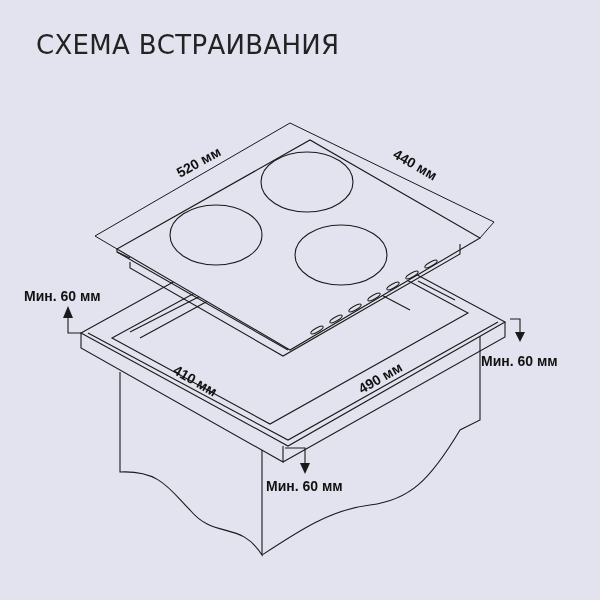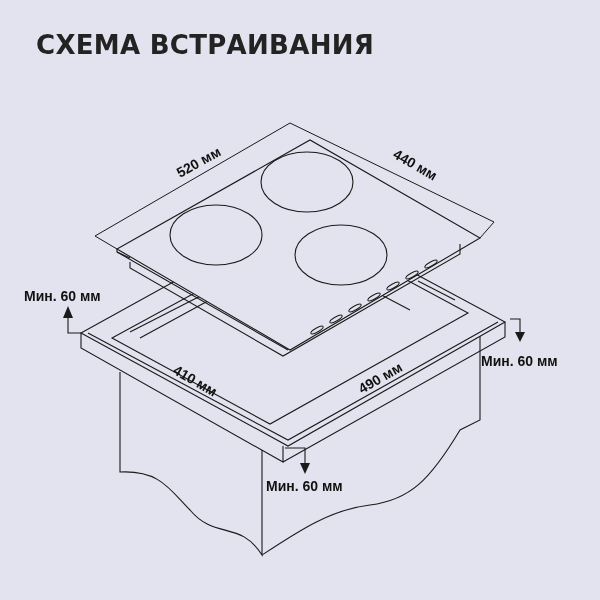--- a/index.html
+++ b/index.html
@@ -1,19 +1,19 @@
 <!DOCTYPE html>
 <html><head>
 <meta charset="utf-8">
 <style>
   html, body { margin:0; padding:0; }
   body { width:600px; height:600px; background:#e3e3ef; overflow:hidden; position:relative;
          font-family:"Liberation Sans", sans-serif; }
   .title { position:absolute; left:36px; top:30px; font-family:"DejaVu Sans", sans-serif;
-           font-weight:bold; font-size:26px; color:#232323; letter-spacing:0.3px; }
+           font-weight:normal; font-size:26px; color:#232323; letter-spacing:0.3px; }
   svg { position:absolute; left:0; top:0; }
   .lbl { font-family:"Liberation Sans", sans-serif; font-weight:bold; font-size:14px; fill:#111; }
 </style>
 </head>
 <body>
 
 <div class="title">СХЕМА ВСТРАИВАНИЯ</div>
 
 <svg width="600" height="600" viewBox="0 0 600 600">
   <g fill="none" stroke="#1a1a1a" stroke-width="1.1">

